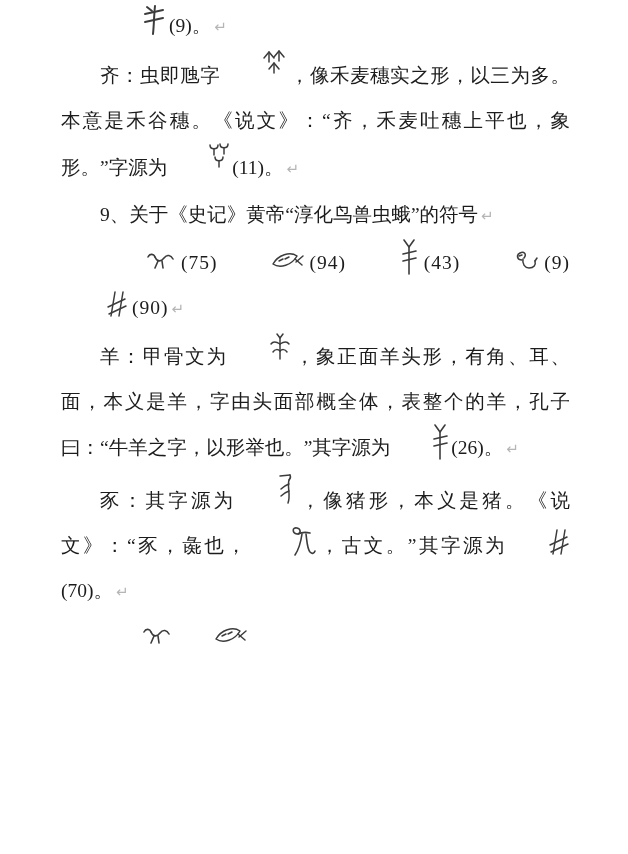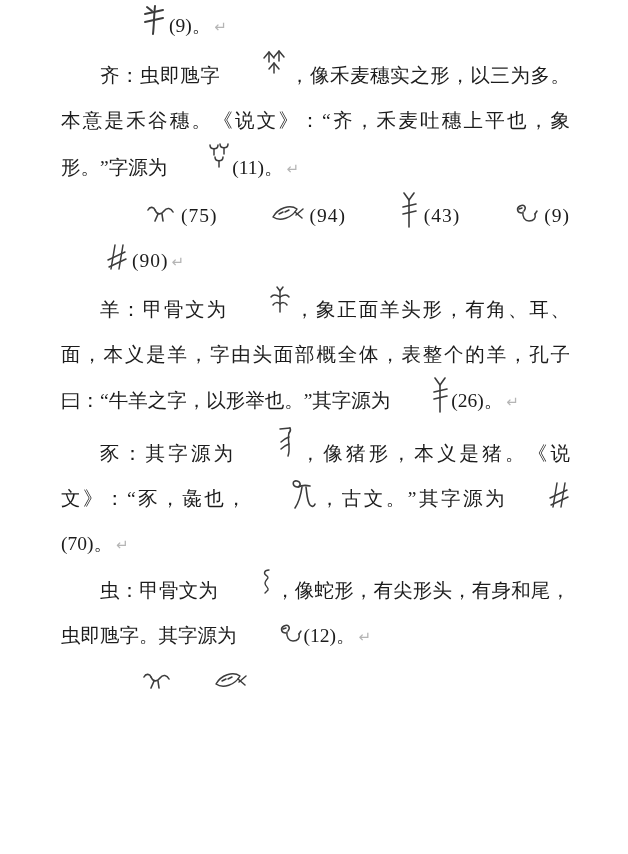--- a/index.html
+++ b/index.html
@@ -44,20 +44,21 @@
           <path d="M8,19 L13,13 L18,19" stroke-width="1.5"></path>
           <path d="M13,13 L13,23" stroke-width="1.5"></path>
         </svg></span><span data-name="text-run">，像禾麦穗实之形，以三为多。本意是禾谷穗。《说文》：“齐，禾麦吐穗上平也，象形。”字源为</span><span class="obi" data-name="oracle-qi-sprouts-icon" style="vertical-align: 3px;"><svg width="22" height="28" viewBox="0 0 22 28">
           <path d="M2,2 C2,7 10,7 10,2" stroke-width="1.5"></path>
           <path d="M6,6 L6,12" stroke-width="1.5"></path>
           <path d="M12,1 C12,6 20,6 20,1" stroke-width="1.5"></path>
           <path d="M16,5 L16,11" stroke-width="1.5"></path>
           <path d="M7,14 C7,19 15,19 15,14" stroke-width="1.5"></path>
           <path d="M11,18 L11,24" stroke-width="1.5"></path>
         </svg></span><span data-name="text-run">(11)。</span><span class="pilcrow" data-name="paragraph-mark-icon" style="color: rgb(181, 181, 181);">↵</span></div>
+    <div class="para heading" data-name="heading-item-9"><span data-name="text-run">9、关于《史记》黄帝“淳化鸟兽虫蛾”的符号</span><span class="pilcrow" data-name="paragraph-mark-icon" style="color: rgb(181, 181, 181);">↵</span></div>
     <div class="para" data-name="para-symbol-row"><span class="obi" data-name="oracle-bird-icon" style="vertical-align: -2px;"><svg width="30" height="22" viewBox="0 0 30 22">
           <path d="M3,8 C5,4 9,5 10,8" stroke-width="1.6"></path>
           <path d="M10,8 C12,13 16,13 19,9 C22,5 26,6 28,10" stroke-width="1.6"></path>
           <path d="M13,12 L10,19" stroke-width="1.6"></path>
           <path d="M17,12 L18,19" stroke-width="1.6"></path>
         </svg></span><span data-name="text-run">(75) </span><span class="obi" data-name="oracle-fish-icon" style="vertical-align: -2px;"><svg width="32" height="22" viewBox="0 0 32 22">
           <path d="M2,15 C7,6 19,2 26,7 C21,16 9,20 2,15 Z" stroke-width="1.5"></path>
           <path d="M8,12 L12,10" stroke-width="1.5"></path>
           <path d="M14,10 L18,8" stroke-width="1.5"></path>
           <path d="M24,10 L31,16" stroke-width="1.5"></path>
@@ -101,28 +102,20 @@
           <path d="M8,8 C3,7 3,1 8,2 C12,3 12,7 9,8" stroke-width="1.6"></path>
           <path d="M9,8 C13,6 17,6 21,7" stroke-width="1.6"></path>
           <path d="M13,8 C12,15 10,23 6,29" stroke-width="1.6"></path>
           <path d="M17,8 C18,15 18,22 21,26 C23,28 25,28 26,25" stroke-width="1.6"></path>
         </svg></span><span data-name="text-run">，古文。”其字源为</span><span class="obi" data-name="oracle-hash-icon" style="vertical-align: -4px;"><svg width="20" height="28" viewBox="0 0 20 28">
           <path d="M9,2 L5,26" stroke-width="1.5"></path>
           <path d="M17,2 L13,26" stroke-width="1.5"></path>
           <path d="M2,17 L19,9" stroke-width="1.5"></path>
           <path d="M3,24 L20,16" stroke-width="1.5"></path>
         </svg></span><span data-name="text-run">(70)。</span><span class="pilcrow" data-name="paragraph-mark-icon" style="color: rgb(181, 181, 181);">↵</span></div>
-    <div class="para" data-name="para-chong-definition"><span data-name="text-run">虫：甲骨文为</span><span class="obi" data-name="oracle-chong-icon" style="vertical-align: 3px;"><svg width="14" height="26" viewBox="0 0 14 26">
-          <path d="M10,2 C5,2 4,6 8,8 C11,10 6,12 6,15 C6,19 10,19 9,22 L6,25" stroke-width="1.4"></path>
-        </svg></span><span data-name="text-run">，像蛇形，有尖形头，有身和尾，虫即虺字。其字源为</span><span class="obi" data-name="oracle-snake-icon" style="vertical-align: -2px;"><svg width="24" height="20" viewBox="0 0 24 20">
-          <path d="M8,9 C3,9 2,4 6,2 C10,0 13,3 10,7" stroke-width="1.5"></path>
-          <path d="M5,5 L8,4" stroke-width="1.5"></path>
-          <path d="M9,8 C8,13 11,17 15,17 C20,17 22,14 21,10" stroke-width="1.5"></path>
-          <path d="M21,10 L23,7" stroke-width="1.5"></path>
-        </svg></span><span data-name="text-run">(12)。</span><span class="pilcrow" data-name="paragraph-mark-icon" style="color: rgb(181, 181, 181);">↵</span></div>
     <div class="para" data-name="para-bird-fish-silk"><span class="obi" data-name="oracle-bird-icon" style="vertical-align: -2px;"><svg width="30" height="22" viewBox="0 0 30 22">
           <path d="M3,8 C5,4 9,5 10,8" stroke-width="1.6"></path>
           <path d="M10,8 C12,13 16,13 19,9 C22,5 26,6 28,10" stroke-width="1.6"></path>
           <path d="M13,12 L10,19" stroke-width="1.6"></path>
           <path d="M17,12 L18,19" stroke-width="1.6"></path>
         </svg></span><span class="obi" data-name="oracle-fish-icon" style="vertical-align: -2px;"><svg width="32" height="22" viewBox="0 0 32 22">
           <path d="M2,15 C7,6 19,2 26,7 C21,16 9,20 2,15 Z" stroke-width="1.5"></path>
           <path d="M8,12 L12,10" stroke-width="1.5"></path>
           <path d="M14,10 L18,8" stroke-width="1.5"></path>
           <path d="M24,10 L31,16" stroke-width="1.5"></path>

